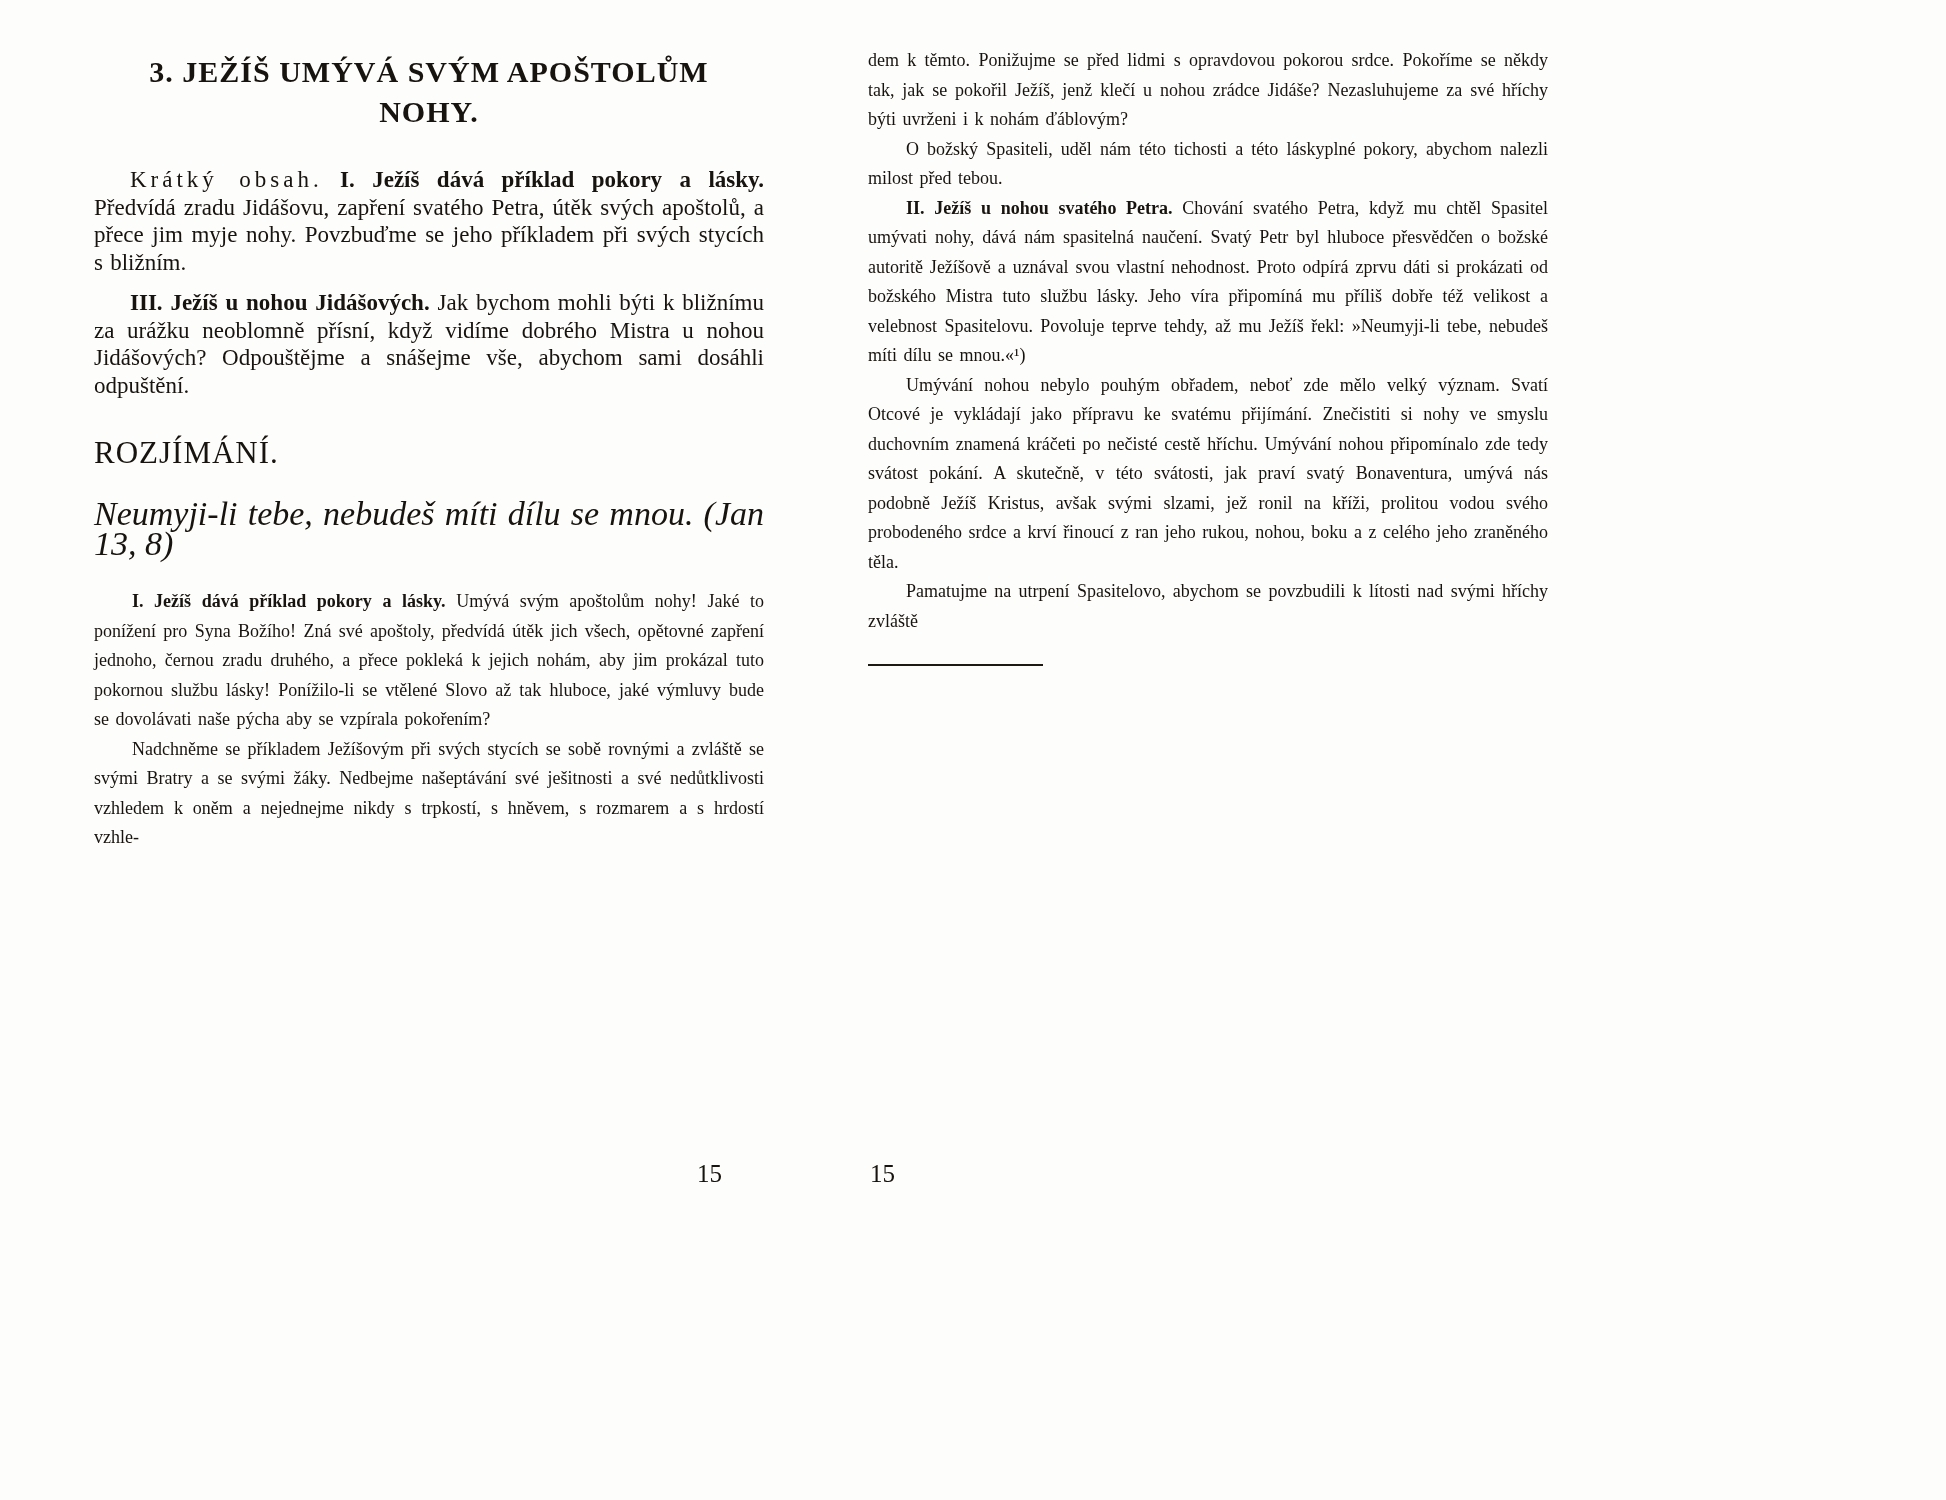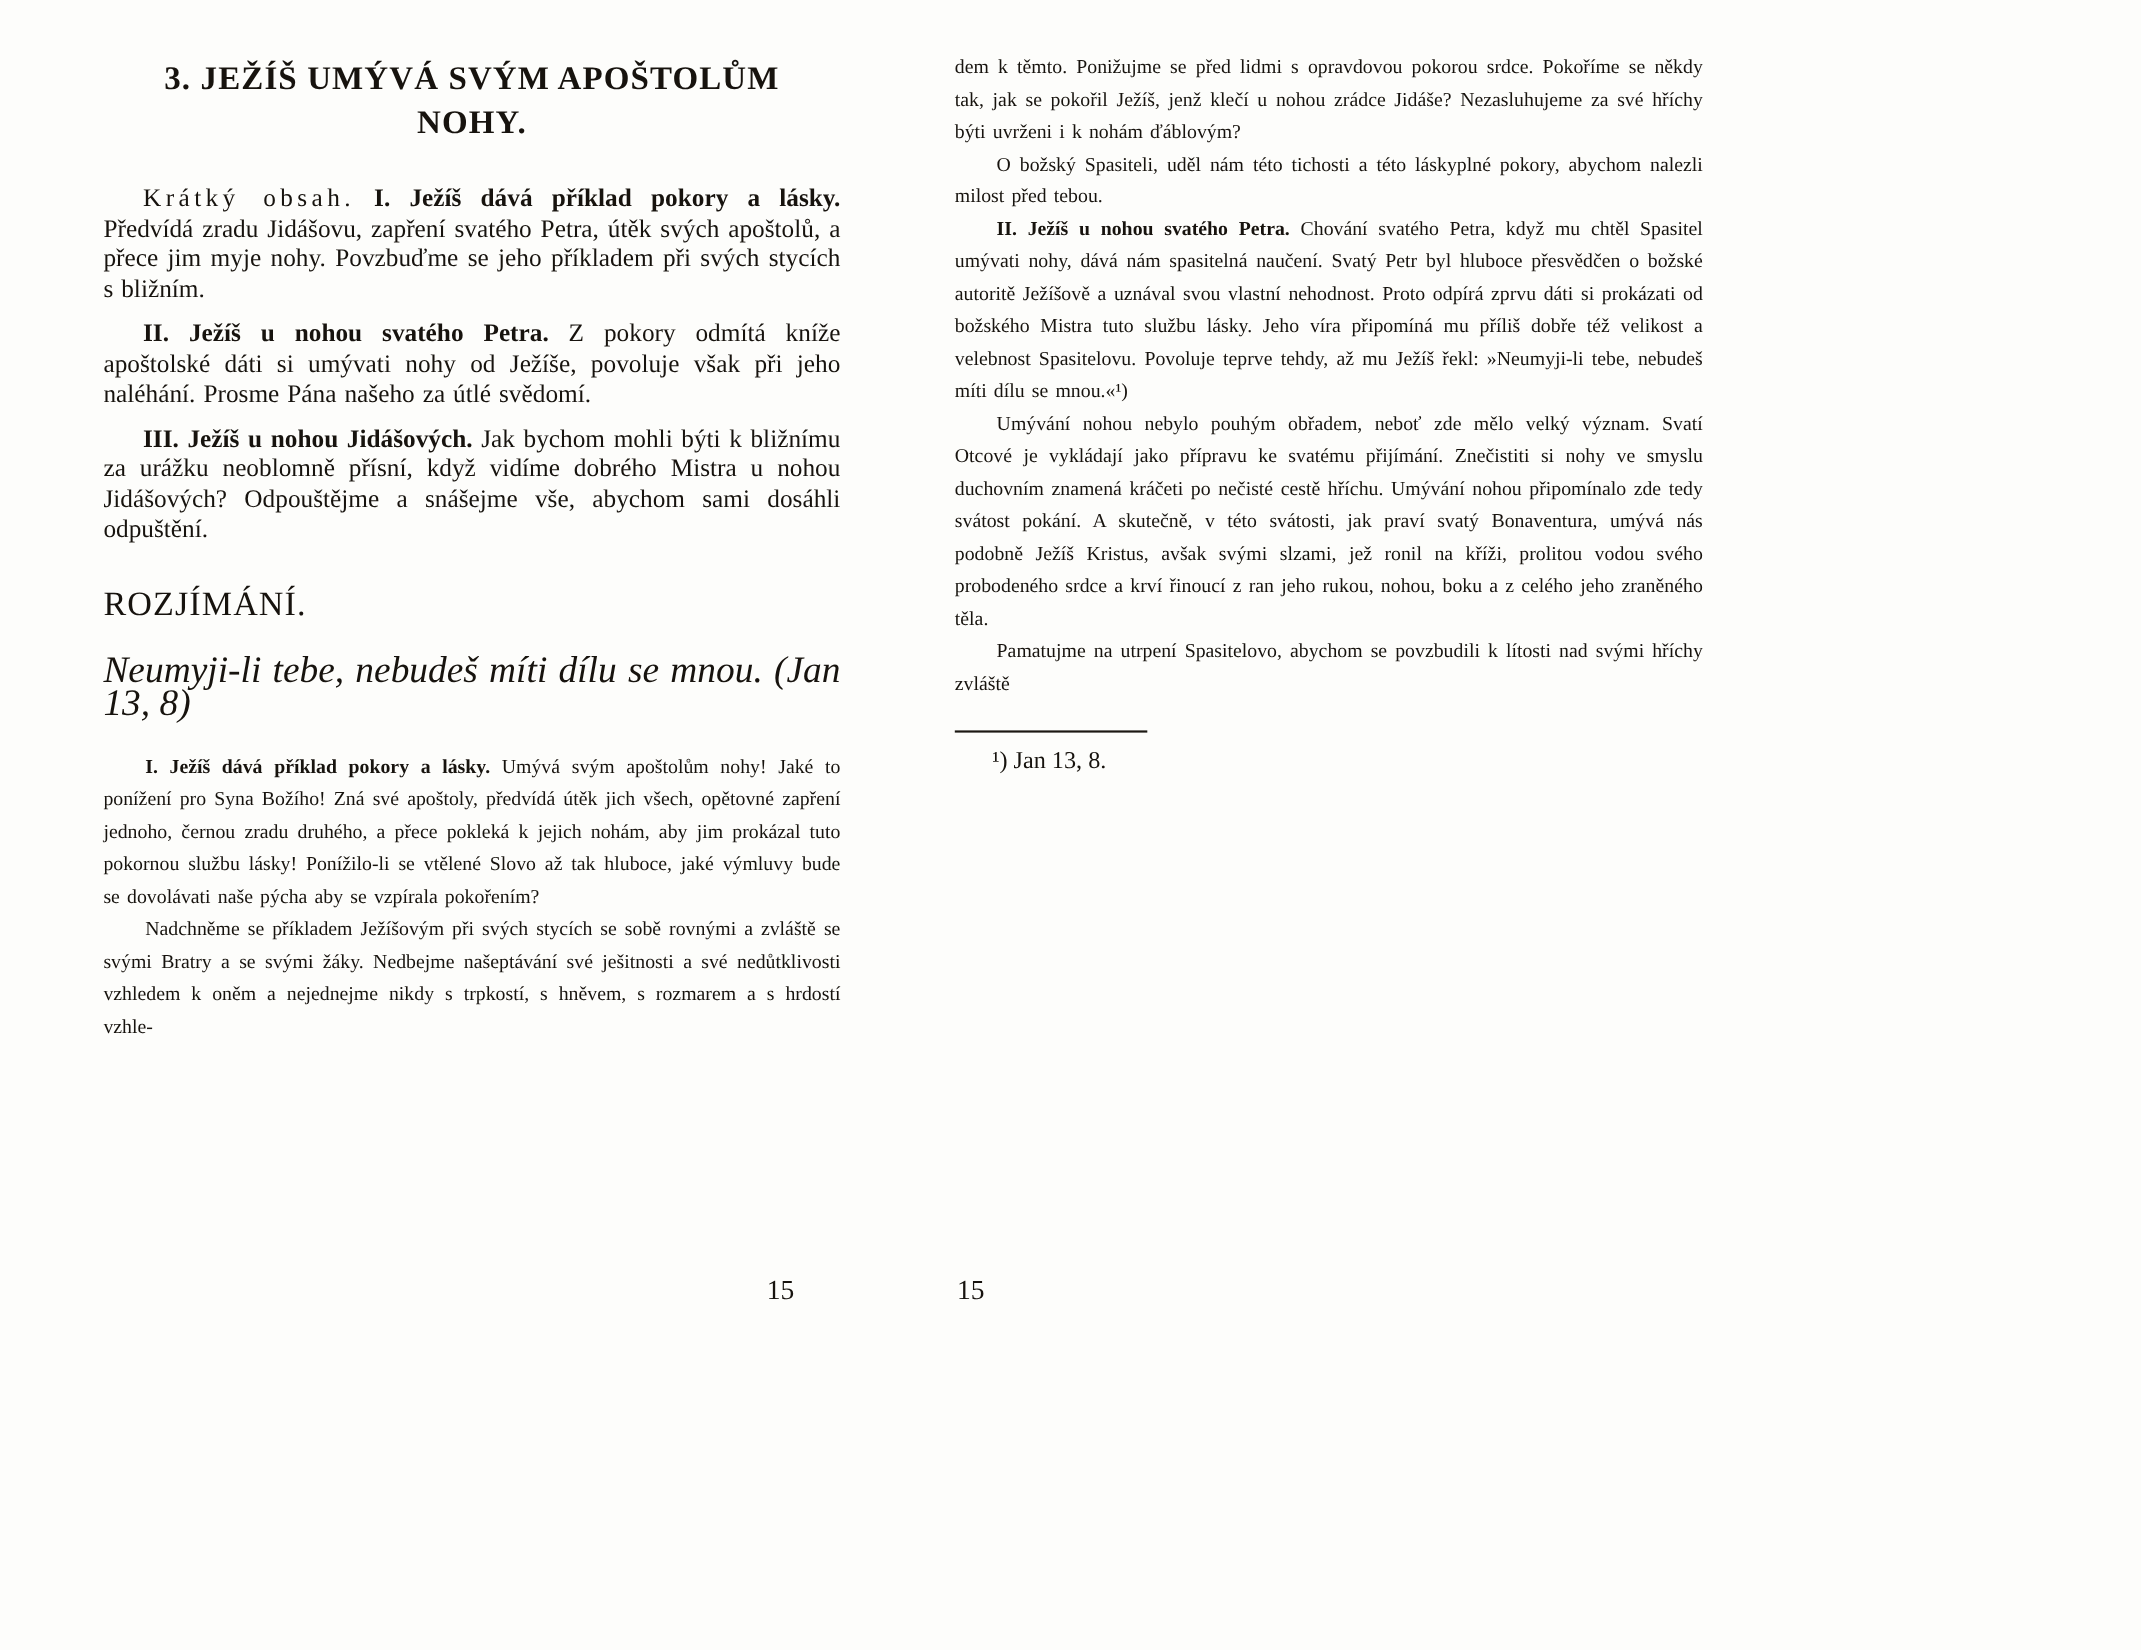--- a/index.html
+++ b/index.html
@@ -96,24 +96,20 @@
       <span>3. JEŽÍŠ UMÝVÁ SVÝM APOŠTOLŮM</span><br>
       <span>NOHY.</span>
     </div>
 
     <p class="summary">
       <span class="spaced">Krátký obsah.</span>
       <span class="bold">I. Ježíš dává příklad pokory a lásky.</span>
       <span>Předvídá zradu Jidášovu, zapření svatého Petra, útěk svých apoštolů, a přece jim myje nohy. Povzbuďme se jeho příkladem při svých stycích s bližním.</span>
     </p>
 
-    <p class="summary">
-      <span class="bold">II. Ježíš u nohou svatého Petra.</span>
-      <span>Z pokory odmítá kníže apoštolské dáti si umývati nohy od Ježíše, povoluje však při jeho naléhání. Prosme Pána našeho za útlé svědomí.</span>
-    </p>
 
     <p class="summary">
       <span class="bold">III. Ježíš u nohou Jidášových.</span>
       <span>Jak bychom mohli býti k bližnímu za urážku neoblomně přísní, když vidíme dobrého Mistra u nohou Jidášových? Odpouštějme a snášejme vše, abychom sami dosáhli odpuštění.</span>
     </p>
 
     <h2 class="section-heading">ROZJÍMÁNÍ.</h2>
 
     <p class="epigraph">Neumyji-li tebe, nebudeš míti dílu se mnou. (Jan 13, 8)</p>
 
@@ -137,19 +133,18 @@
       <span class="bold">II. Ježíš u nohou svatého Petra.</span>
       <span>Chování svatého Petra, když mu chtěl Spasitel umývati nohy, dává nám spasitelná naučení. Svatý Petr byl hluboce přesvědčen o božské autoritě Ježíšově a uznával svou vlastní nehodnost. Proto odpírá zprvu dáti si prokázati od božského Mistra tuto službu lásky. Jeho víra připomíná mu příliš dobře též velikost a velebnost Spasitelovu. Povoluje teprve tehdy, až mu Ježíš řekl: »Neumyji-li tebe, nebudeš míti dílu se mnou.«¹)</span>
     </p>
 
     <p class="body-para indent">Umývání nohou nebylo pouhým obřadem, neboť zde mělo velký význam. Svatí Otcové je vykládají jako přípravu ke svatému přijímání. Znečistiti si nohy ve smyslu duchovním znamená kráčeti po nečisté cestě hříchu. Umývání nohou připomínalo zde tedy svátost pokání. A skutečně, v této svátosti, jak praví svatý Bonaventura, umývá nás podobně Ježíš Kristus, avšak svými slzami, jež ronil na kříži, prolitou vodou svého probodeného srdce a krví řinoucí z ran jeho rukou, nohou, boku a z celého jeho zraněného těla.</p>
 
     <p class="body-para indent">Pamatujme na utrpení Spasitelovo, abychom se povzbudili k lítosti nad svými hříchy zvláště</p>
 
     <div class="footnote-block">
       <div class="footnote-rule"></div>
-      <div class="footnote-text">¹) Jan 13, 8.</div>
     </div>
 
     <div class="pagenum pn-right">15</div>
   </div>
 
 </div>
 
 </body></html>

